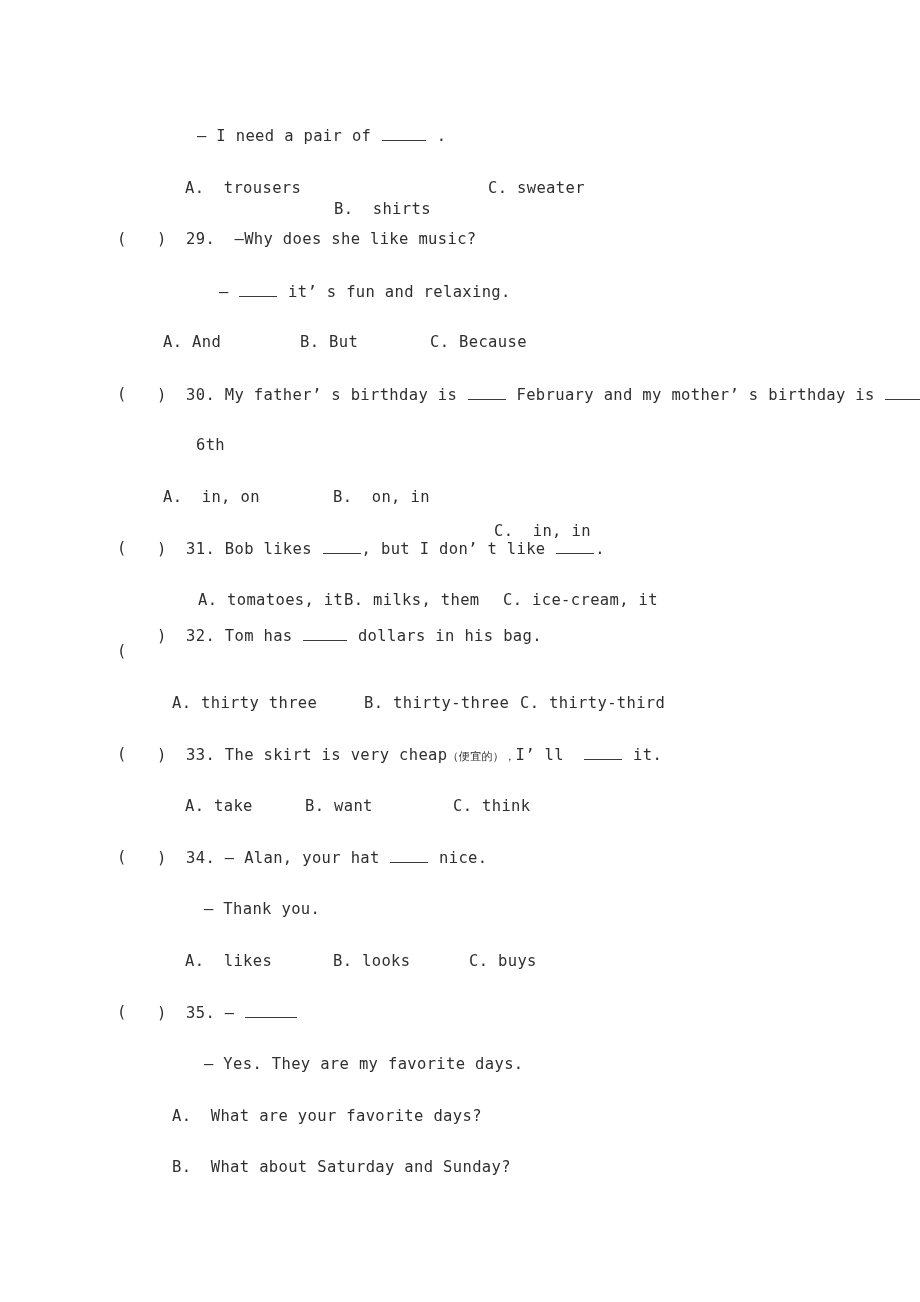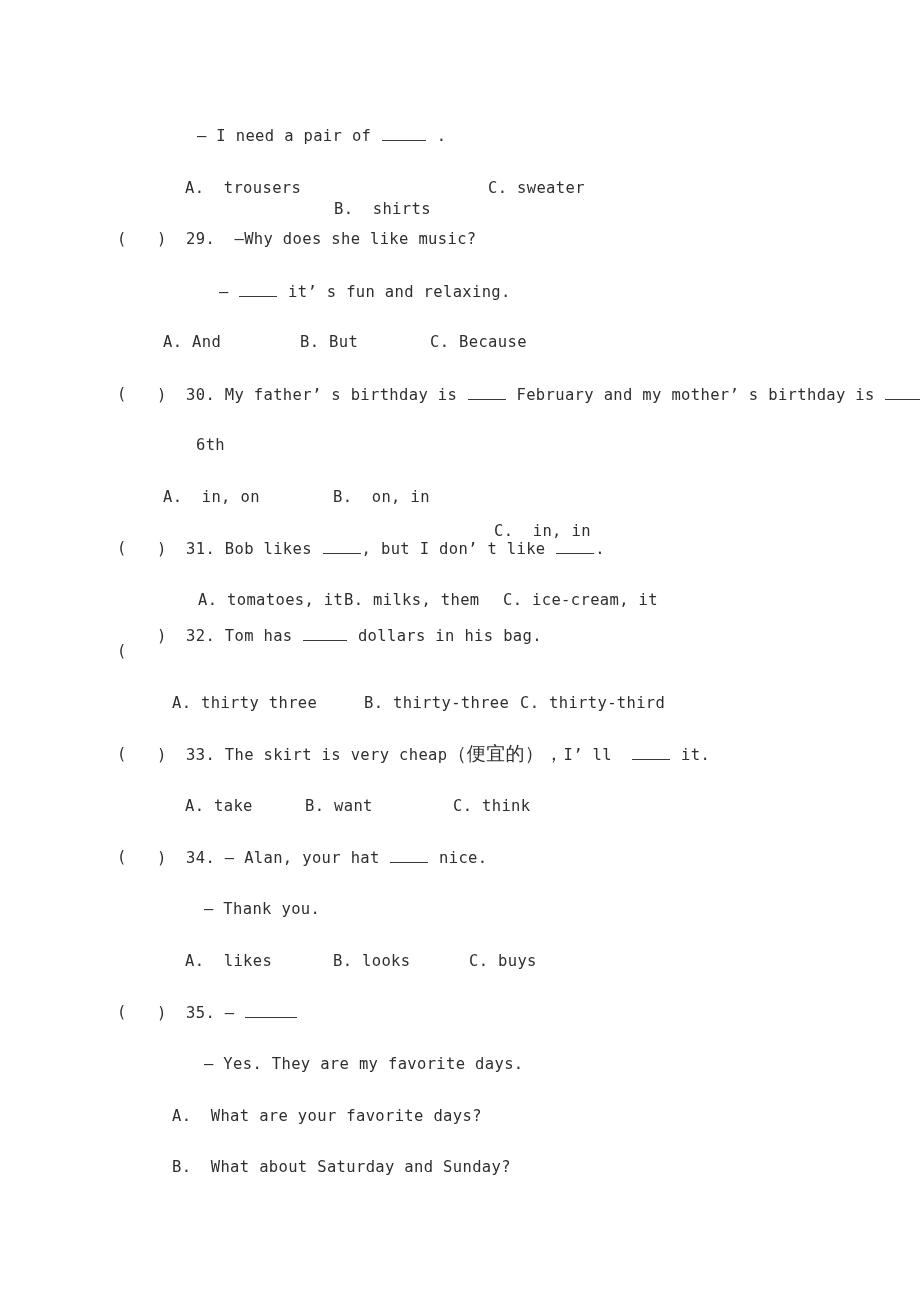--- a/index.html
+++ b/index.html
@@ -34,21 +34,21 @@
   .blank {
     display: inline-block;
     border-bottom: 1.3px solid #3a3a3a;
     height: 0.95em;
     vertical-align: baseline;
     margin: 0 1px;
   }
   .b-sm { width: 38px; }
   .b-md { width: 44px; }
   .b-lg { width: 52px; }
-  .cjk { font-family: Liberation Serif, serif; font-size: 19px; }
+  .cjk { font-family: Liberation Serif, serif; font-size: 11px; }
 </style>
 </head>
 <body>
 
 <div class="page">
 
   <div class="line" style="left:197px; top:125px;"><span>— I need a pair of </span><span class="blank b-md"></span><span> .</span></div>
 
   <div class="line" style="left:185px; top:178px;">A.  trousers</div>
   <div class="line" style="left:334px; top:177px;margin-top:22px;">B.  shirts</div>

